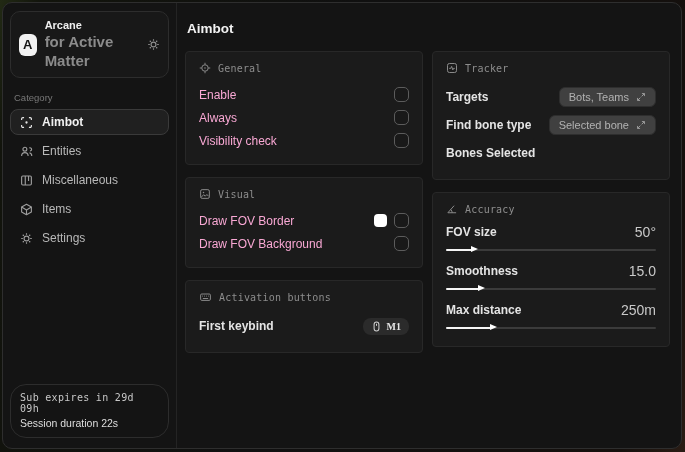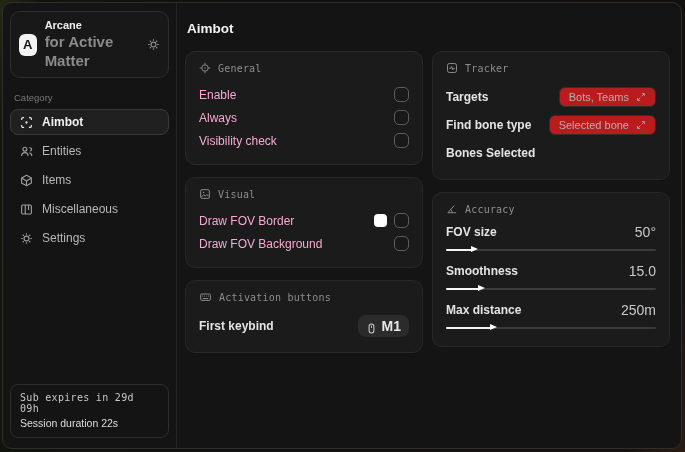--- a/index.html
+++ b/index.html
@@ -23,44 +23,44 @@
   .app-meta{display:flex;flex-direction:column;line-height:1.25;}
   .app-name{font-size:11px;font-weight:700;color:#ededed;}
   .app-sub{font-size:15px;color:#8b8b8b;font-weight:bold;}
   .sb-gear{margin-left:auto;color:#8f8f8f;display:flex;}
   .category{margin:14px 4px 6px;font-size:9.5px;color:#787878;}
   .nav-item{display:flex;align-items:center;gap:9px;padding:5px 9px;border-radius:8px;
     color:#b9b9b9;font-size:12px;border:1px solid transparent;margin-bottom:3px;cursor:default;}
   .nav-item .nico{display:flex;color:#9d9d9d;}
   .nav-item.selected{background:#202020;border-color:#3a3a3a;color:#f1f1f1;font-weight:600;}
   .nav-item.selected .nico{color:#e8e8e8;}
-  .sb-footer{margin-top:auto;border:1px solid #2d2d2d;border-radius:8px;padding:7px 9px 8px;}
+  .sb-footer{margin-top:auto;border:1px solid #2d2d2d;border-radius:16px;padding:7px 9px 8px;}
   .sb-foot1{font-family:"DejaVu Sans Mono","Liberation Mono",monospace;font-size:10px;color:#c8c8c8;letter-spacing:.3px;}
   .sb-foot2{font-size:10.5px;font-weight:400;color:#dedede;margin-top:3px;}
   
   .main{flex:1;padding:10px 10px 12px 8px;box-sizing:border-box;}
   .main-title{font-size:13.5px;font-weight:700;color:#f2f2f2;margin:8px 0 15px 2px;}
   .columns{display:flex;gap:9px;align-items:flex-start;}
   .col{width:238px;box-sizing:border-box;}
-  .card{background:#1b1b1b;border:1px solid #282828;border-radius:10px;
+  .card{background:#1b1b1b;border:1px solid #282828;border-radius:4px;
     padding:10px 13px 12px;margin-bottom:12px;box-sizing:border-box;}
   .card-header{display:flex;align-items:center;gap:7px;
     font-family:"DejaVu Sans Mono","Liberation Mono",monospace;
     font-size:10px;color:#8d8d8d;margin-bottom:9px;letter-spacing:.2px;}
   .card-header .hico{display:flex;color:#8d8d8d;}
   .row{display:flex;justify-content:space-between;align-items:center;padding:3px 0;min-height:17px;}
   .row-label{font-size:12px;color:#f9a8d4;font-weight:500;}
   .row-label.strong{font-weight:600;color:#e4e4e4;}
   .checkbox{width:15px;height:15px;border:1.5px solid #5c5c5c;border-radius:5px;background:#191919;box-sizing:border-box;}
   .controls{display:flex;align-items:center;gap:7px;}
   .swatch{width:13px;height:13px;border-radius:4px;}
-  .keypill{display:flex;align-items:flex-end;gap:5px;background:#2b2b2b;border-radius:8px;
-    padding:3px 8px;font-size:14px;font-weight:600;color:#e6e6e6;}
+  .keypill{display:flex;align-items:flex-start;gap:5px;background:#2b2b2b;border-radius:8px;
+    padding:3px 8px;font-size:10px;font-weight:600;color:#e6e6e6;font-family:Liberation Serif, serif;}
   .keypill .kico{display:flex;color:#cfcfcf;}
-  .dropdown{display:flex;align-items:center;gap:7px;background:#b91c1c;border:1px solid #2e2e2e;
+  .dropdown{display:flex;align-items:center;gap:7px;background:#404040;border:1px solid #2e2e2e;
     border-radius:6px;padding:3px 9px;font-size:11px;color:#b2b2b2;white-space:nowrap;}
   .dropdown .dico{display:flex;color:#9a9a9a;}
   .t-row{min-height:26px;padding:1px 0;}
   .slider-group{margin-top:2px;margin-bottom:9px;}
   .slider-head{display:flex;justify-content:space-between;align-items:center;margin-bottom:5px;}
   .slider-value{font-size:14px;color:#c9c9c9;}
   .track{position:relative;height:9px;}
   .track-line{position:absolute;left:0;right:0;top:3.5px;height:2px;background:#3b3b3b;border-radius:2px;}
   .track-fill{position:absolute;left:0;top:3.5px;height:2px;background:#f5f5f5;border-radius:2px;}
   .thumb{position:absolute;top:1px;width:0;height:0;margin-left:-2px;
@@ -105,36 +105,36 @@
           <circle cx="6" cy="5.2" r="2.4"></circle>
           <path d="M2 13.5c0-2.3 1.8-4.1 4-4.1s4 1.8 4 4.1"></path>
           <path d="M11.4 3.6a2 2 0 1 1 .8 3.8M11.6 9.6c1.7.4 2.9 1.9 2.9 3.9"></path>
         </svg>
       </span>
       <span>Entities</span>
     </div>
 
     <div class="nav-item">
       <span class="nico">
+        <svg width="13" height="13" viewBox="0 0 16 16" fill="none" stroke="currentColor" stroke-width="1.4">
+          <rect x="2" y="2.5" width="12" height="11" rx="1.5"></rect>
+          <path d="M6.5 2.5v11M10.5 2.5v6"></path>
+        </svg>
+      </span>
+      <span>Miscellaneous</span>
+    </div>
+
+    <div class="nav-item">
+      <span class="nico">
         <svg width="13" height="13" viewBox="0 0 16 16" fill="none" stroke="currentColor" stroke-width="1.4" stroke-linejoin="round">
           <path d="M8 1.5L14 5v6l-6 3.5L2 11V5l6-3.5z"></path>
           <path d="M2 5l6 3.5L14 5M8 8.5V14.5"></path>
         </svg>
       </span>
       <span>Items</span>
-    </div>
-
-    <div class="nav-item">
-      <span class="nico">
-        <svg width="13" height="13" viewBox="0 0 16 16" fill="none" stroke="currentColor" stroke-width="1.4">
-          <rect x="2" y="2.5" width="12" height="11" rx="1.5"></rect>
-          <path d="M6.5 2.5v11M10.5 2.5v6"></path>
-        </svg>
-      </span>
-      <span>Miscellaneous</span>
     </div>
 
     <div class="nav-item">
       <span class="nico">
         <svg width="13" height="13" viewBox="0 0 16 16" fill="none" stroke="currentColor" stroke-width="1.4">
           <circle cx="8" cy="8" r="3"></circle>
           <path d="M12.5 8h2M11.2 11.2l1.4 1.4M8 12.5v2M4.8 11.2l-1.4 1.4M3.5 8h-2M4.8 4.8L3.4 3.4M8 3.5v-2M11.2 4.8l1.4-1.4"></path>
         </svg>
       </span>
       <span>Settings</span>

